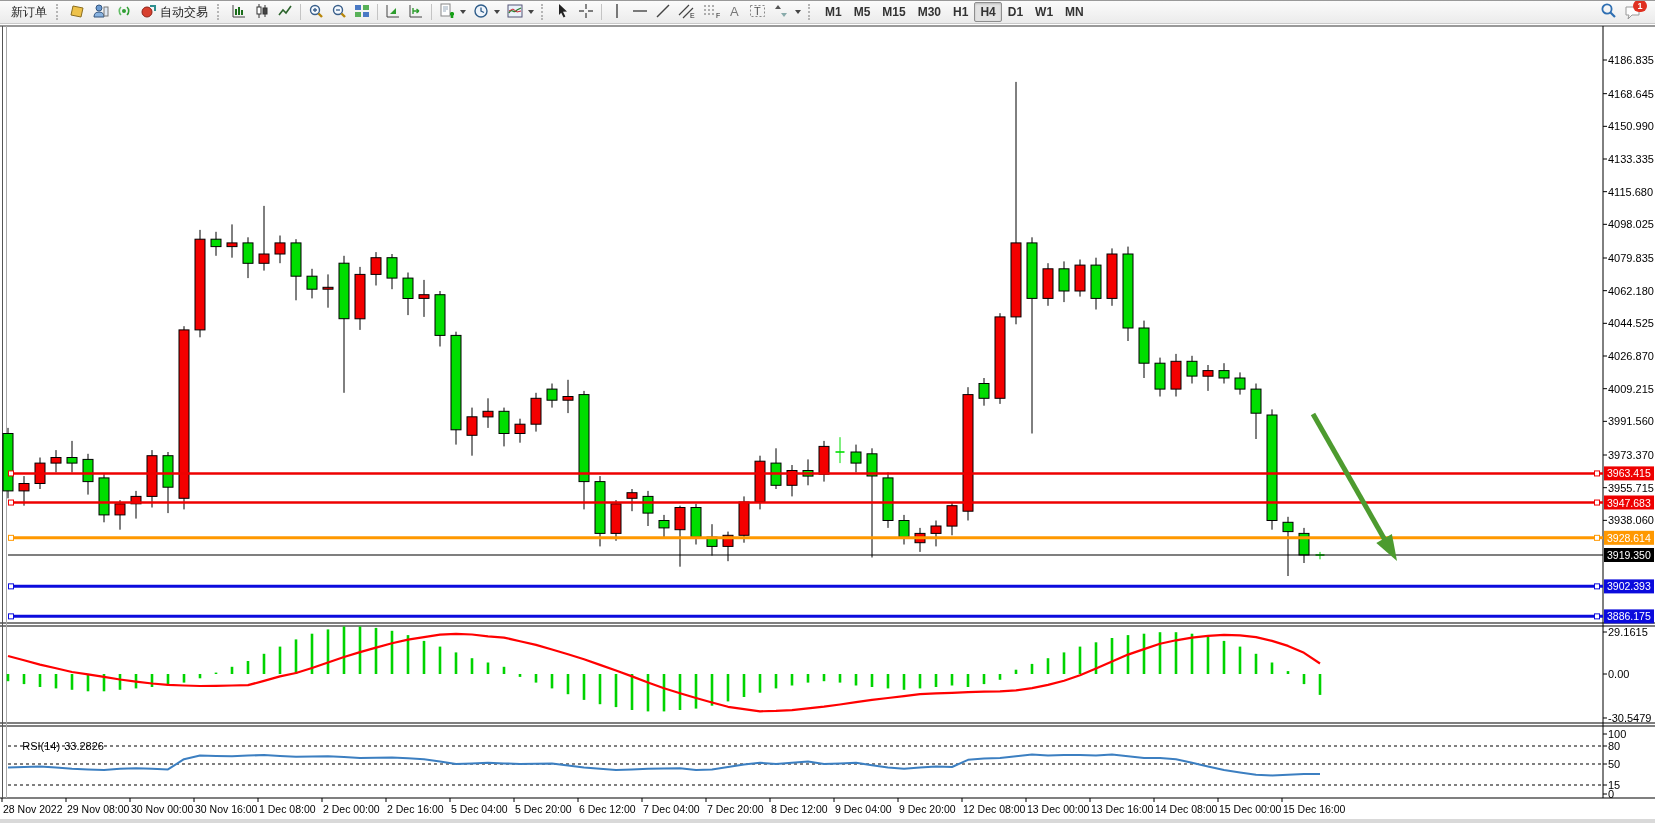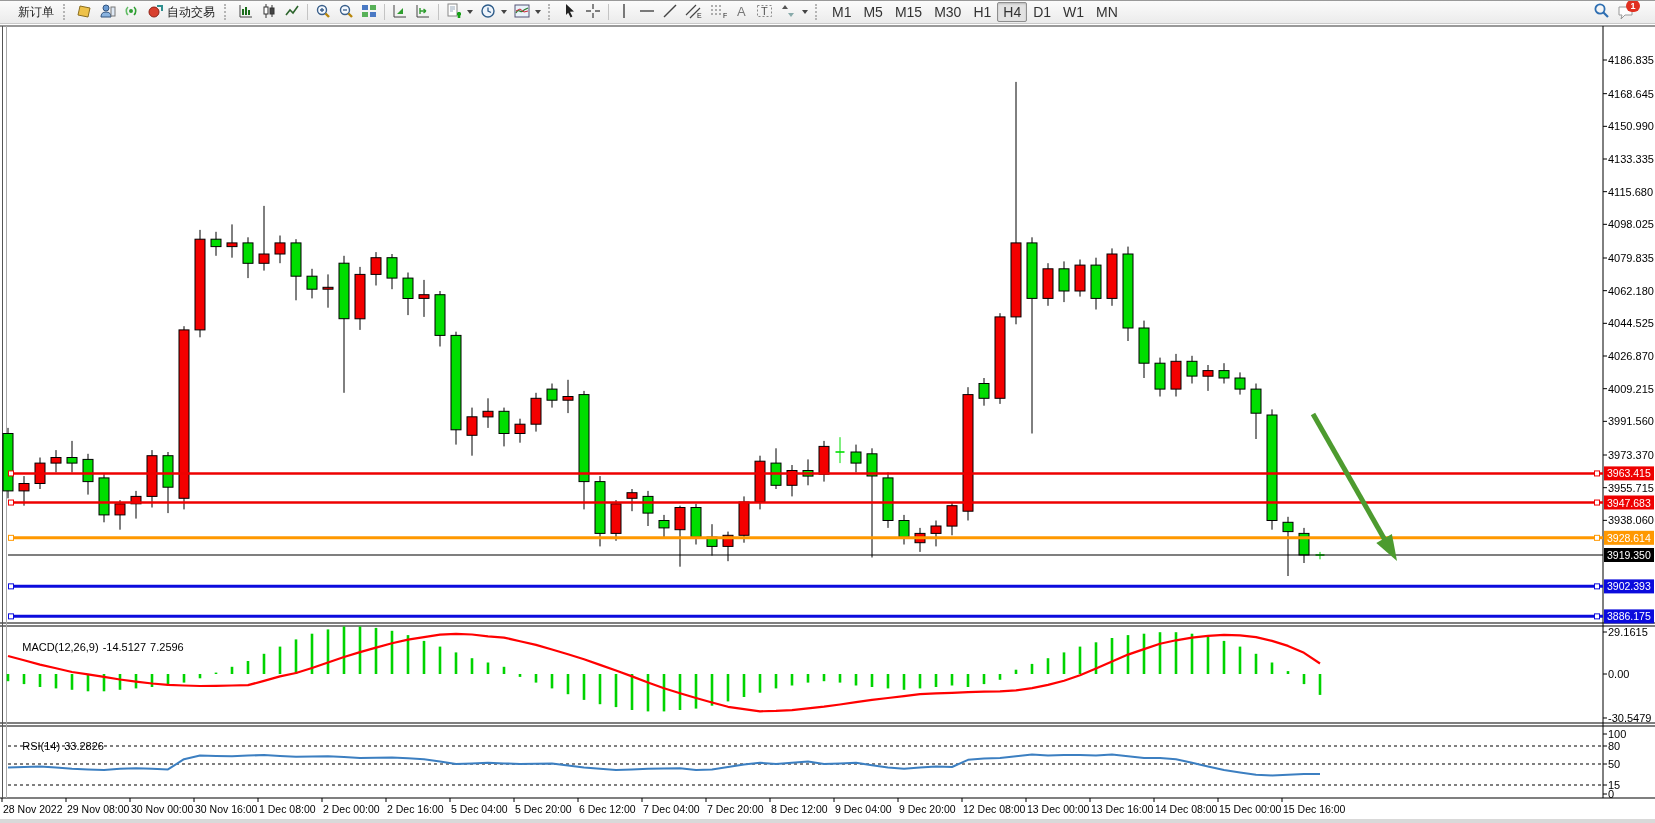--- a/index.html
+++ b/index.html
@@ -1,21 +1,21 @@
 <!DOCTYPE html>
 <html><head>
 <meta charset="utf-8">
 <style>
   html,body{margin:0;padding:0;background:#c8c8c8;}
   .app{position:relative;width:1655px;height:823px;background:#fff;font-family:"Liberation Sans",sans-serif;overflow:hidden;border-top:1px solid #999;}
   
-  .toolbar{position:absolute;left:0;top:0;width:1655px;height:23px;background:linear-gradient(#fbfbfb,#ebebeb);border-bottom:1px solid #c9c9c9;display:flex;align-items:center;gap:1px;padding:0 13px;box-sizing:border-box;z-index:5;}
+  .toolbar{position:absolute;left:0;top:0;width:1655px;height:23px;background:linear-gradient(#fbfbfb,#ebebeb);border-bottom:1px solid #c9c9c9;display:flex;align-items:center;gap:1px;padding:0 6px;box-sizing:border-box;z-index:5;}
   .tbtn{display:flex;align-items:center;gap:3px;height:20px;min-width:20px;padding:0 2px;background:transparent;border:1px solid transparent;border-radius:2px;font-family:"Liberation Sans",sans-serif;font-size:12px;color:#222;cursor:default;}
   .tbtn.txt{padding:0 4px;}
-  .tbtn.tf{font-size:14px;color:#333;padding:0 5px;min-width:24px;justify-content:center;}
+  .tbtn.tf{font-size:12px;color:#333;padding:0 5px;min-width:24px;justify-content:center;font-weight:bold;}
   .tbtn.tf.active{border:1px solid #8e8e8e;background:#e2e2e2;box-shadow:inset 0 1px 2px rgba(0,0,0,.18);}
   .grip{width:5px;height:16px;border-left:2px dotted #b5b5b5;margin:0 3px;}
   .vsep{width:1px;height:16px;background:#c4c4c4;margin:0 3px;}
   .spacer{flex:1;}
   .dd{width:0;height:0;border-left:3px solid transparent;border-right:3px solid transparent;border-top:4px solid #444;margin-left:2px;}
   .badge{position:absolute;top:-4px;right:-5px;background:#e03020;color:#fff;font-size:9px;font-weight:bold;border-radius:7px;min-width:12px;height:12px;line-height:12px;text-align:center;padding:0 1px;}
   .iconwrap{position:relative;display:inline-flex;}
   
   .chartsvg{position:absolute;left:0;top:0;}
   .overlay{position:absolute;font-size:11px;color:#000;white-space:pre;z-index:3;}
@@ -611,20 +611,17 @@
       <text x="1155" y="812" font-size="10.5" fill="#000" font-family="Liberation Sans, sans-serif">14 Dec 08:00</text>
       <line x1="1218" y1="797" x2="1218" y2="801" stroke="#000"></line>
       <text x="1219" y="812" font-size="10.5" fill="#000" font-family="Liberation Sans, sans-serif">15 Dec 00:00</text>
       <line x1="1282" y1="797" x2="1282" y2="801" stroke="#000"></line>
       <text x="1283" y="812" font-size="10.5" fill="#000" font-family="Liberation Sans, sans-serif">15 Dec 16:00</text>
       <line x1="1313" y1="413" x2="1387.0772212328634" y2="542.6351371575107" stroke="#4d9b2f" stroke-width="5"></line>
       <polygon points="1397,560 1376.3,541.9 1391.9,533.0" fill="#4d9b2f"></polygon>
     </svg>
 
 
-  <div class="overlay" style="left:10px;top:628px;">
-    <span class="q">MACD(12,26,9)</span><span class="q">-14.5127</span><span>7.2596</span>
-  </div>
 
   <div class="overlay" style="left:10px;top:727px;">
     <span class="q">RSI(14)</span><span>33.2826</span>
   </div>
 </div>
 
 </body></html>

